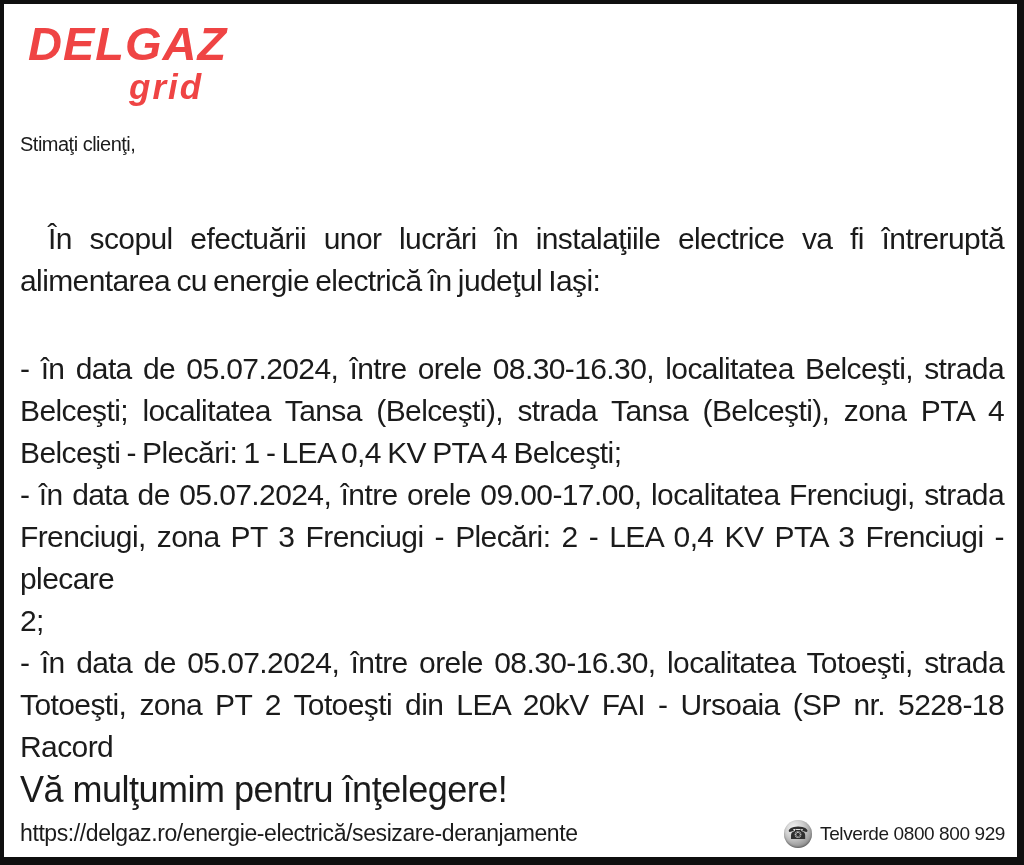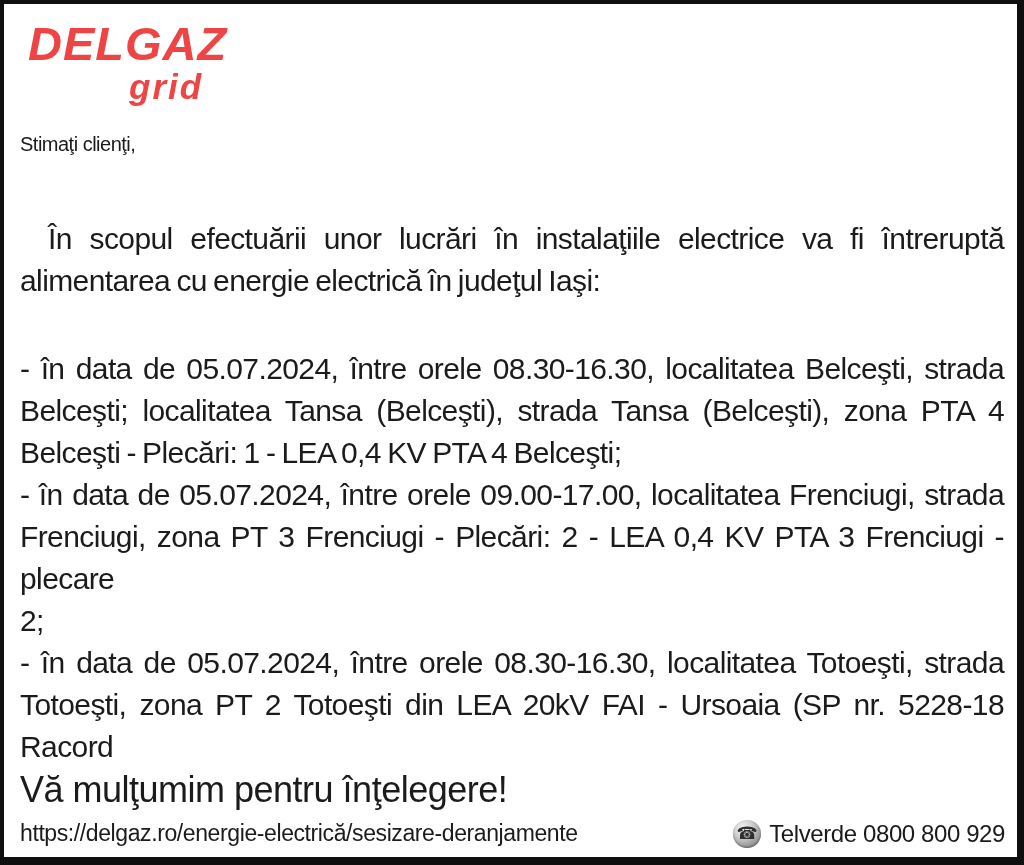--- a/index.html
+++ b/index.html
@@ -69,21 +69,21 @@
     width: 28px; height: 28px;
     border-radius: 50%;
     background: radial-gradient(circle at 35% 28%, #f2f2f2 0%, #cfcfcf 35%, #8f8f8f 75%, #6f6f6f 100%);
     color: #2e2e2e;
     font-size: 17px;
     line-height: 28px;
     text-align: center;
     display: inline-block;
     box-shadow: inset 0 -1px 2px rgba(0,0,0,0.35);
   }
-  .phone-label { font-size: 24px; letter-spacing: -0.4px; }
+  .phone-label { font-size: 19px; letter-spacing: -0.4px; }
 </style>
 </head>
 <body>
 
 <div class="page">
 
   <div class="logo">
     <div class="logo-main">DELGAZ</div>
     <div class="logo-sub">grid</div>
   </div>

